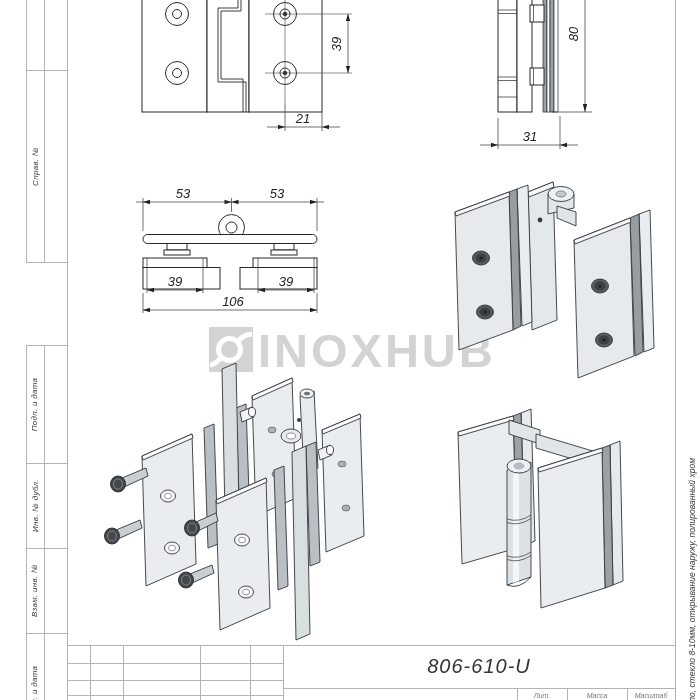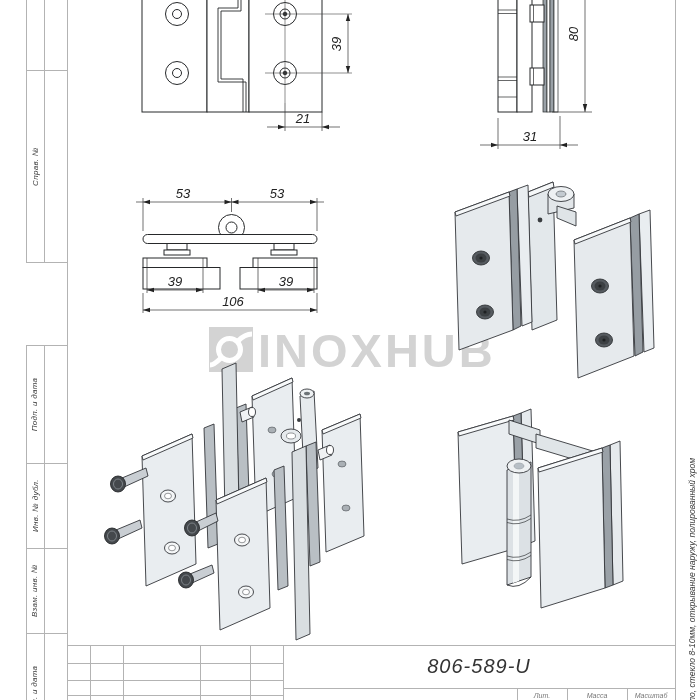--- a/index.html
+++ b/index.html
@@ -69,21 +69,21 @@
   <div class="ln hln" style="left:283px;top:688px;width:392px;"></div>
   <div class="ln vln" style="left:90px;top:645px;height:55px;"></div>
   <div class="ln vln" style="left:123px;top:645px;height:55px;"></div>
   <div class="ln vln" style="left:200px;top:645px;height:55px;"></div>
   <div class="ln vln" style="left:250px;top:645px;height:55px;"></div>
   <div class="ln vln" style="left:283px;top:645px;height:55px;"></div>
   <div class="ln vln" style="left:517px;top:688px;height:12px;"></div>
   <div class="ln vln" style="left:567px;top:688px;height:12px;"></div>
   <div class="ln vln" style="left:627px;top:688px;height:12px;"></div>
 
-  <div class="designation">806-589-U</div>
+  <div class="designation">806-610-U</div>
   <div class="tb-mini" style="left:517px;width:50px;">Лит.</div>
   <div class="tb-mini" style="left:567px;width:60px;">Масса</div>
   <div class="tb-mini" style="left:627px;width:48px;">Масштаб</div>
 
   <svg width="700" height="700" viewBox="0 0 700 700">
 
     <g>
       <rect x="209" y="327" width="44" height="45" fill="#d3d3d3"></rect>
       <circle cx="229.5" cy="349.5" r="11" fill="none" stroke="#ffffff" stroke-width="5"></circle>
       <path d="M238,341 C243,336 247,334 252,334" fill="none" stroke="#ffffff" stroke-width="5"></path>

